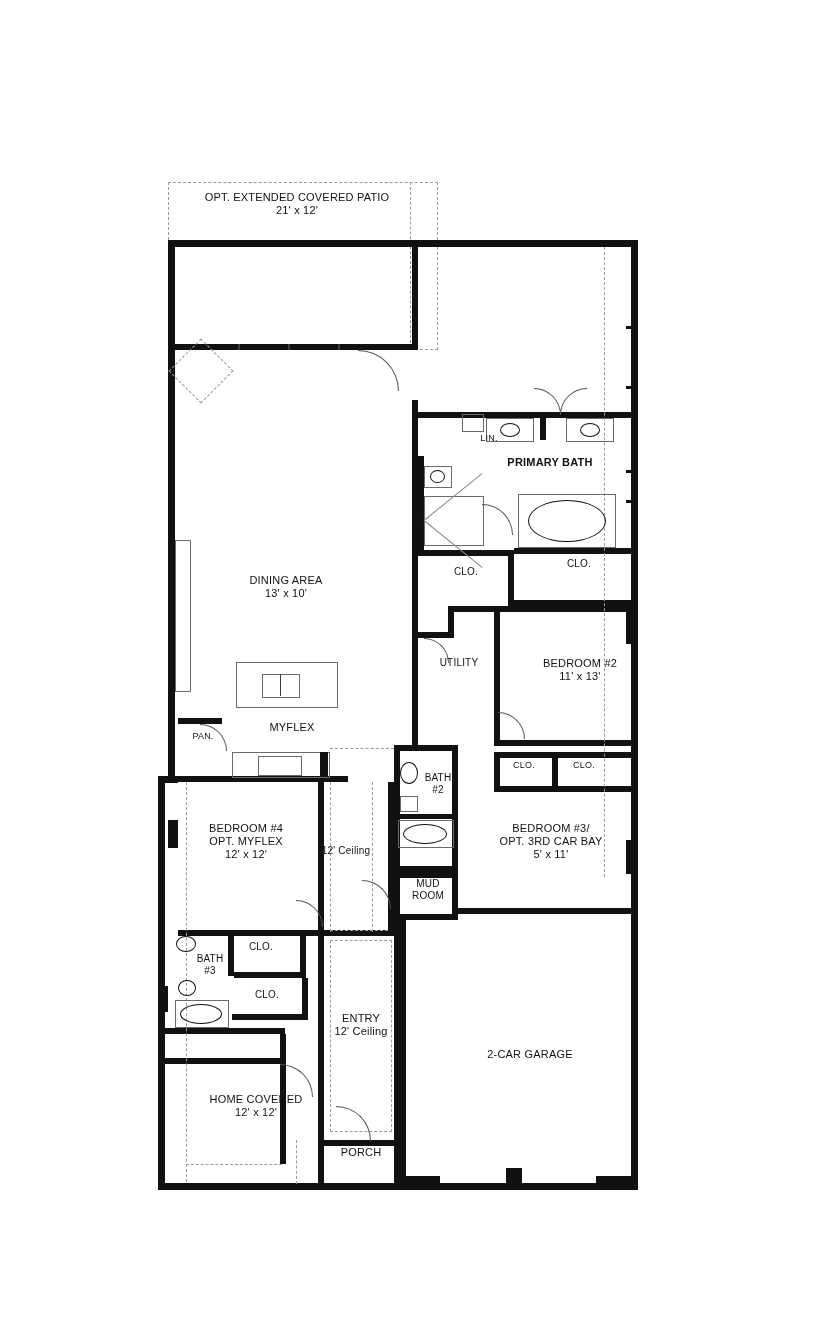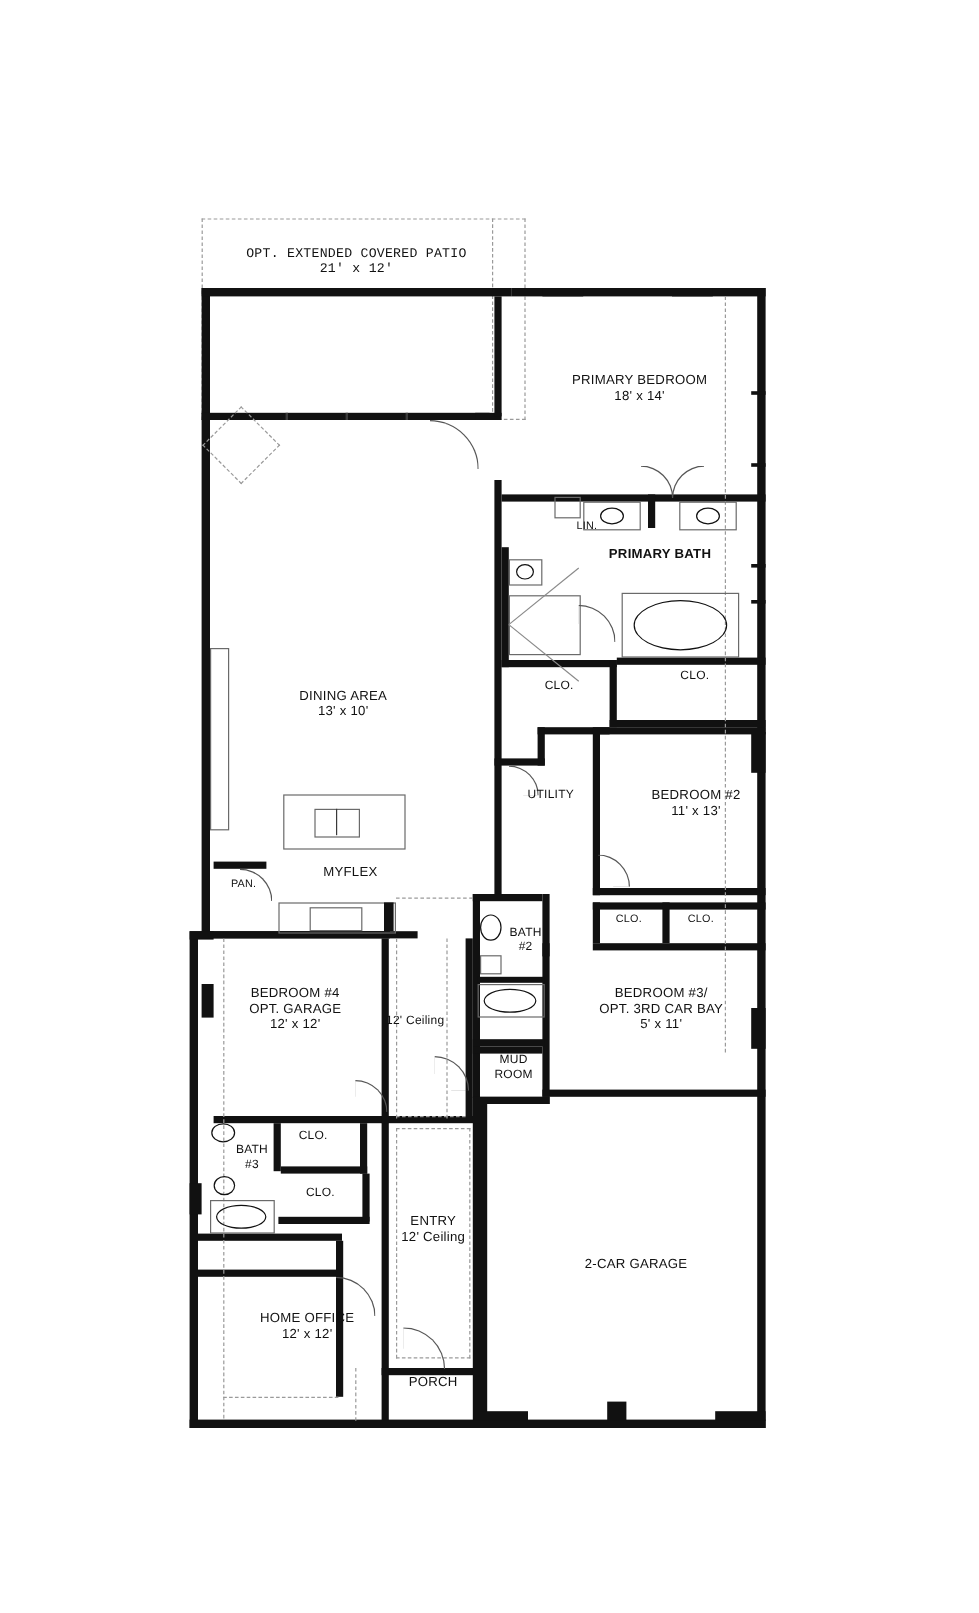--- a/index.html
+++ b/index.html
@@ -182,30 +182,26 @@
   <div class="boxthin" style="left:175px;top:1000px;width:52px;height:26px;"></div>
   <div class="oval" style="left:180px;top:1004px;width:40px;height:18px;"></div>
 
   <div class="arcq" style="left:280px;top:1064px;width:32px;height:32px;"></div>
   <div class="arcq" style="left:336px;top:1106px;width:34px;height:34px;"></div>
   <div class="arcq" style="left:296px;top:900px;width:26px;height:26px;"></div>
   <div class="arcq" style="left:362px;top:880px;width:28px;height:28px;"></div>
   <div class="arcq" style="left:498px;top:712px;width:26px;height:26px;"></div>
   <div class="arcq" style="left:424px;top:638px;width:24px;height:24px;"></div>
 
-  <div class="lbl s11" style="left:186px;top:206px;width:222px;font-family:Liberation Mono, monospace;">
+  <div class="lbl s11" style="left:186px;top:191px;width:222px;">
     <span class="t">OPT. EXTENDED COVERED PATIO</span>
     <span class="t">21' x 12'</span>
   </div>
 
 
-  <div class="lbl s11" style="left:433px;top:311px;width:200px;">
-    <span class="t">PRIMARY BEDROOM</span>
-    <span class="t">18' x 14'</span>
-  </div>
 
 
   <div class="lbl s11" style="left:460px;top:456px;width:180px;font-weight:bold;">
     <span class="t">PRIMARY BATH</span>
   </div>
 
   <div class="lbl s9" style="left:470px;top:433px;width:38px;">
     <span class="t">LIN.</span>
   </div>
 
@@ -247,21 +243,21 @@
   <div class="lbl s9" style="left:500px;top:760px;width:48px;">
     <span class="t">CLO.</span>
   </div>
 
   <div class="lbl s9" style="left:560px;top:760px;width:48px;">
     <span class="t">CLO.</span>
   </div>
 
   <div class="lbl s11" style="left:176px;top:822px;width:140px;">
     <span class="t">BEDROOM #4</span>
-    <span class="t">OPT. GARAGE</span>
+    <span class="t">OPT. MYFLEX</span>
     <span class="t">12' x 12'</span>
   </div>
 
   <div class="lbl s10" style="left:310px;top:845px;width:72px;">
     <span class="t">12' Ceiling</span>
   </div>
 
   <div class="lbl s11" style="left:466px;top:822px;width:170px;">
     <span class="t">BEDROOM #3/</span>
     <span class="t">OPT. 3RD CAR BAY</span>
@@ -289,21 +285,21 @@
   <div class="lbl s11" style="left:320px;top:1012px;width:82px;">
     <span class="t">ENTRY</span>
     <span class="t">12' Ceiling</span>
   </div>
 
   <div class="lbl s11" style="left:450px;top:1048px;width:160px;">
     <span class="t">2-CAR GARAGE</span>
   </div>
 
   <div class="lbl s11" style="left:186px;top:1093px;width:140px;">
-    <span class="t">HOME OFFICE</span>
+    <span class="t">HOME COVERED</span>
     <span class="t">12' x 12'</span>
   </div>
 
   <div class="lbl s11" style="left:320px;top:1146px;width:82px;">
     <span class="t">PORCH</span>
   </div>
 
 </div>
 
 </body></html>

